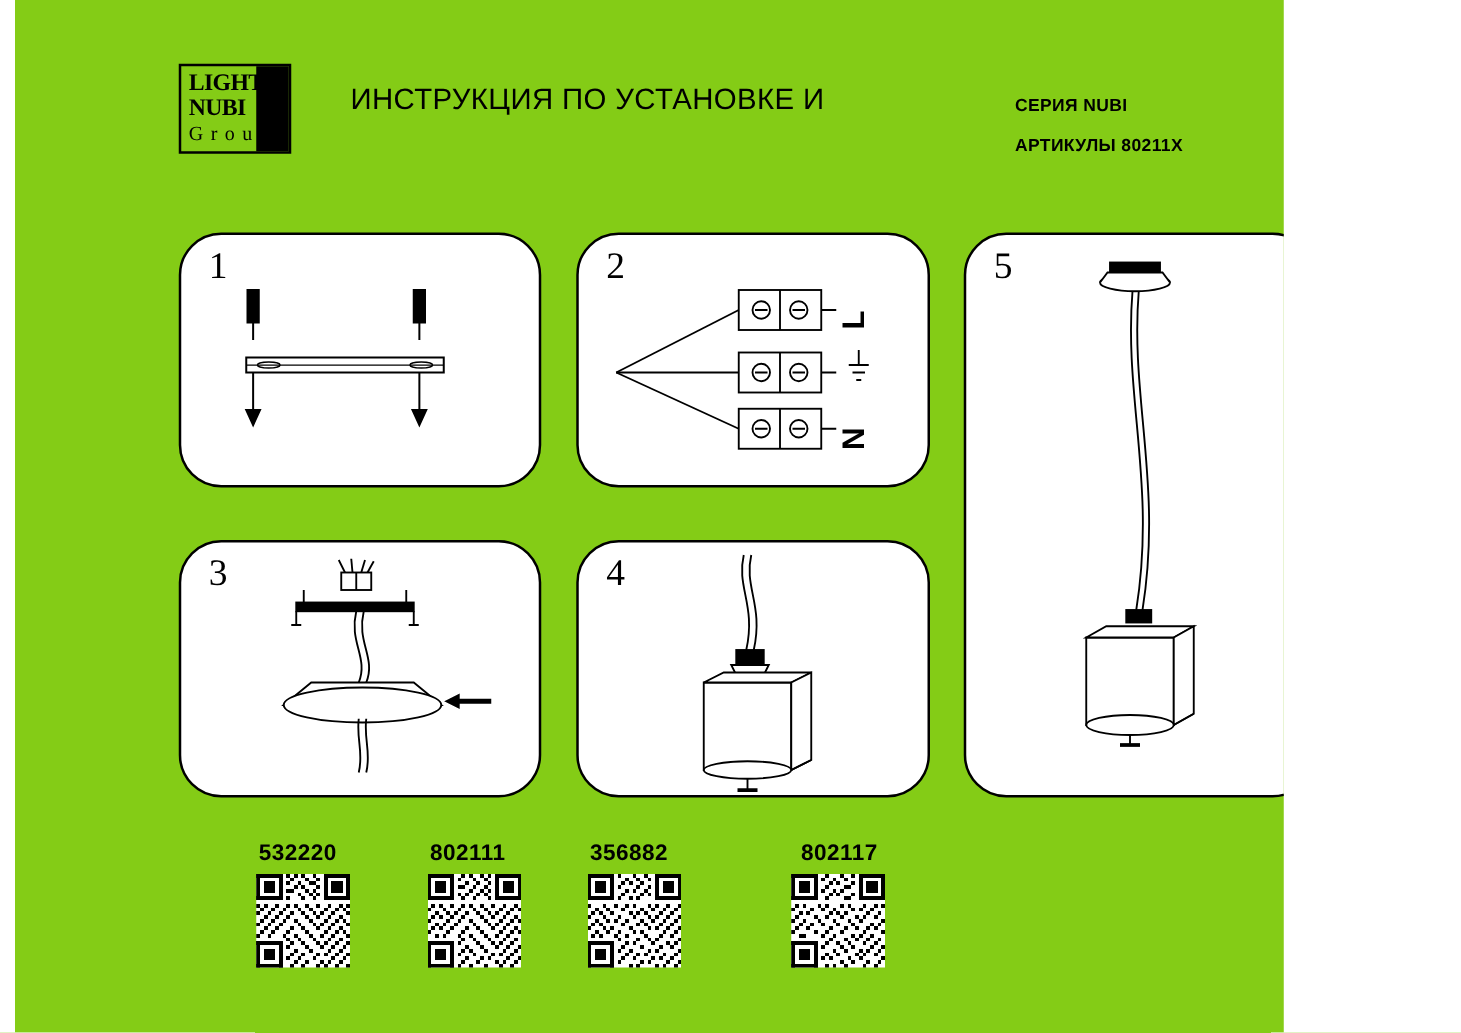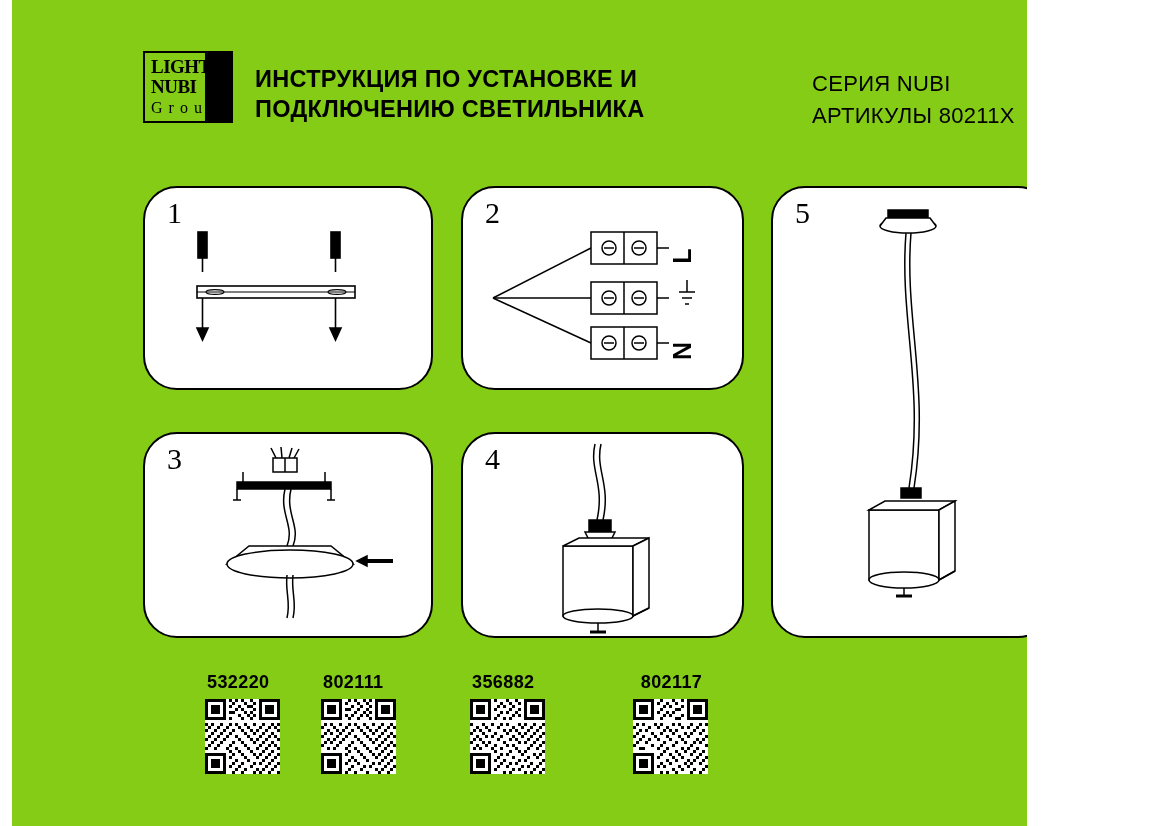--- a/index.html
+++ b/index.html
@@ -61,34 +61,35 @@
   }
 
   #title-block {
     position: absolute;
     left: 243px;
     top: 64px;
     width: 430px;
   }
   #title-block .title-line {
     font-size: 23.5px;
-    font-weight: bold;
+    font-weight: normal;
     line-height: 30px;
     letter-spacing: 0.3px;
+    text-align: center;
   }
 
   #series-block {
     position: absolute;
     left: 800px;
     top: 68px;
     width: 300px;
   }
   #series-block .series-line {
-    font-size: 22px;
-    font-weight: normal;
+    font-size: 14px;
+    font-weight: bold;
     line-height: 32px;
     letter-spacing: 0.3px;
   }
 
   
   .panel {
     position: absolute;
     border: 2px solid #000;
     border-radius: 34px;
     box-sizing: border-box;
@@ -127,21 +128,21 @@
     font-weight: bold;
     letter-spacing: 0.4px;
     margin: 0 0 6px 2px;
   }
   .qr-img {
     width: 75px;
     height: 75px;
     image-rendering: pixelated;
   }
   #qr0 { left: 62px; }
-  #qr1 { left: 178px; }
+  #qr1 { left: 199px; }
   #qr2 { left: 327px; }
   #qr3 { left: 460px; text-align: center; }
 </style>
 </head>
 <body>
 
 <div id="page">
 
   <div id="header">
 
@@ -149,21 +150,20 @@
       <div class="logo-dark"></div>
       <div class="logo-text">
         <div>LIGHT</div>
         <div>NUBI</div>
         <div class="logo-line3">G r o u p</div>
       </div>
     </div>
 
     <div id="title-block">
       <div class="title-line">ИНСТРУКЦИЯ ПО УСТАНОВКЕ И</div>
-      <div class="title-line">ПОДКЛЮЧЕНИЮ СВЕТИЛЬНИКА</div>
     </div>
 
     <div id="series-block">
       <div class="series-line">СЕРИЯ NUBI</div>
       <div class="series-line">АРТИКУЛЫ 80211Х</div>
     </div>
   </div>
 
   <div class="panel" id="panel1">
     <div class="num">1</div>

